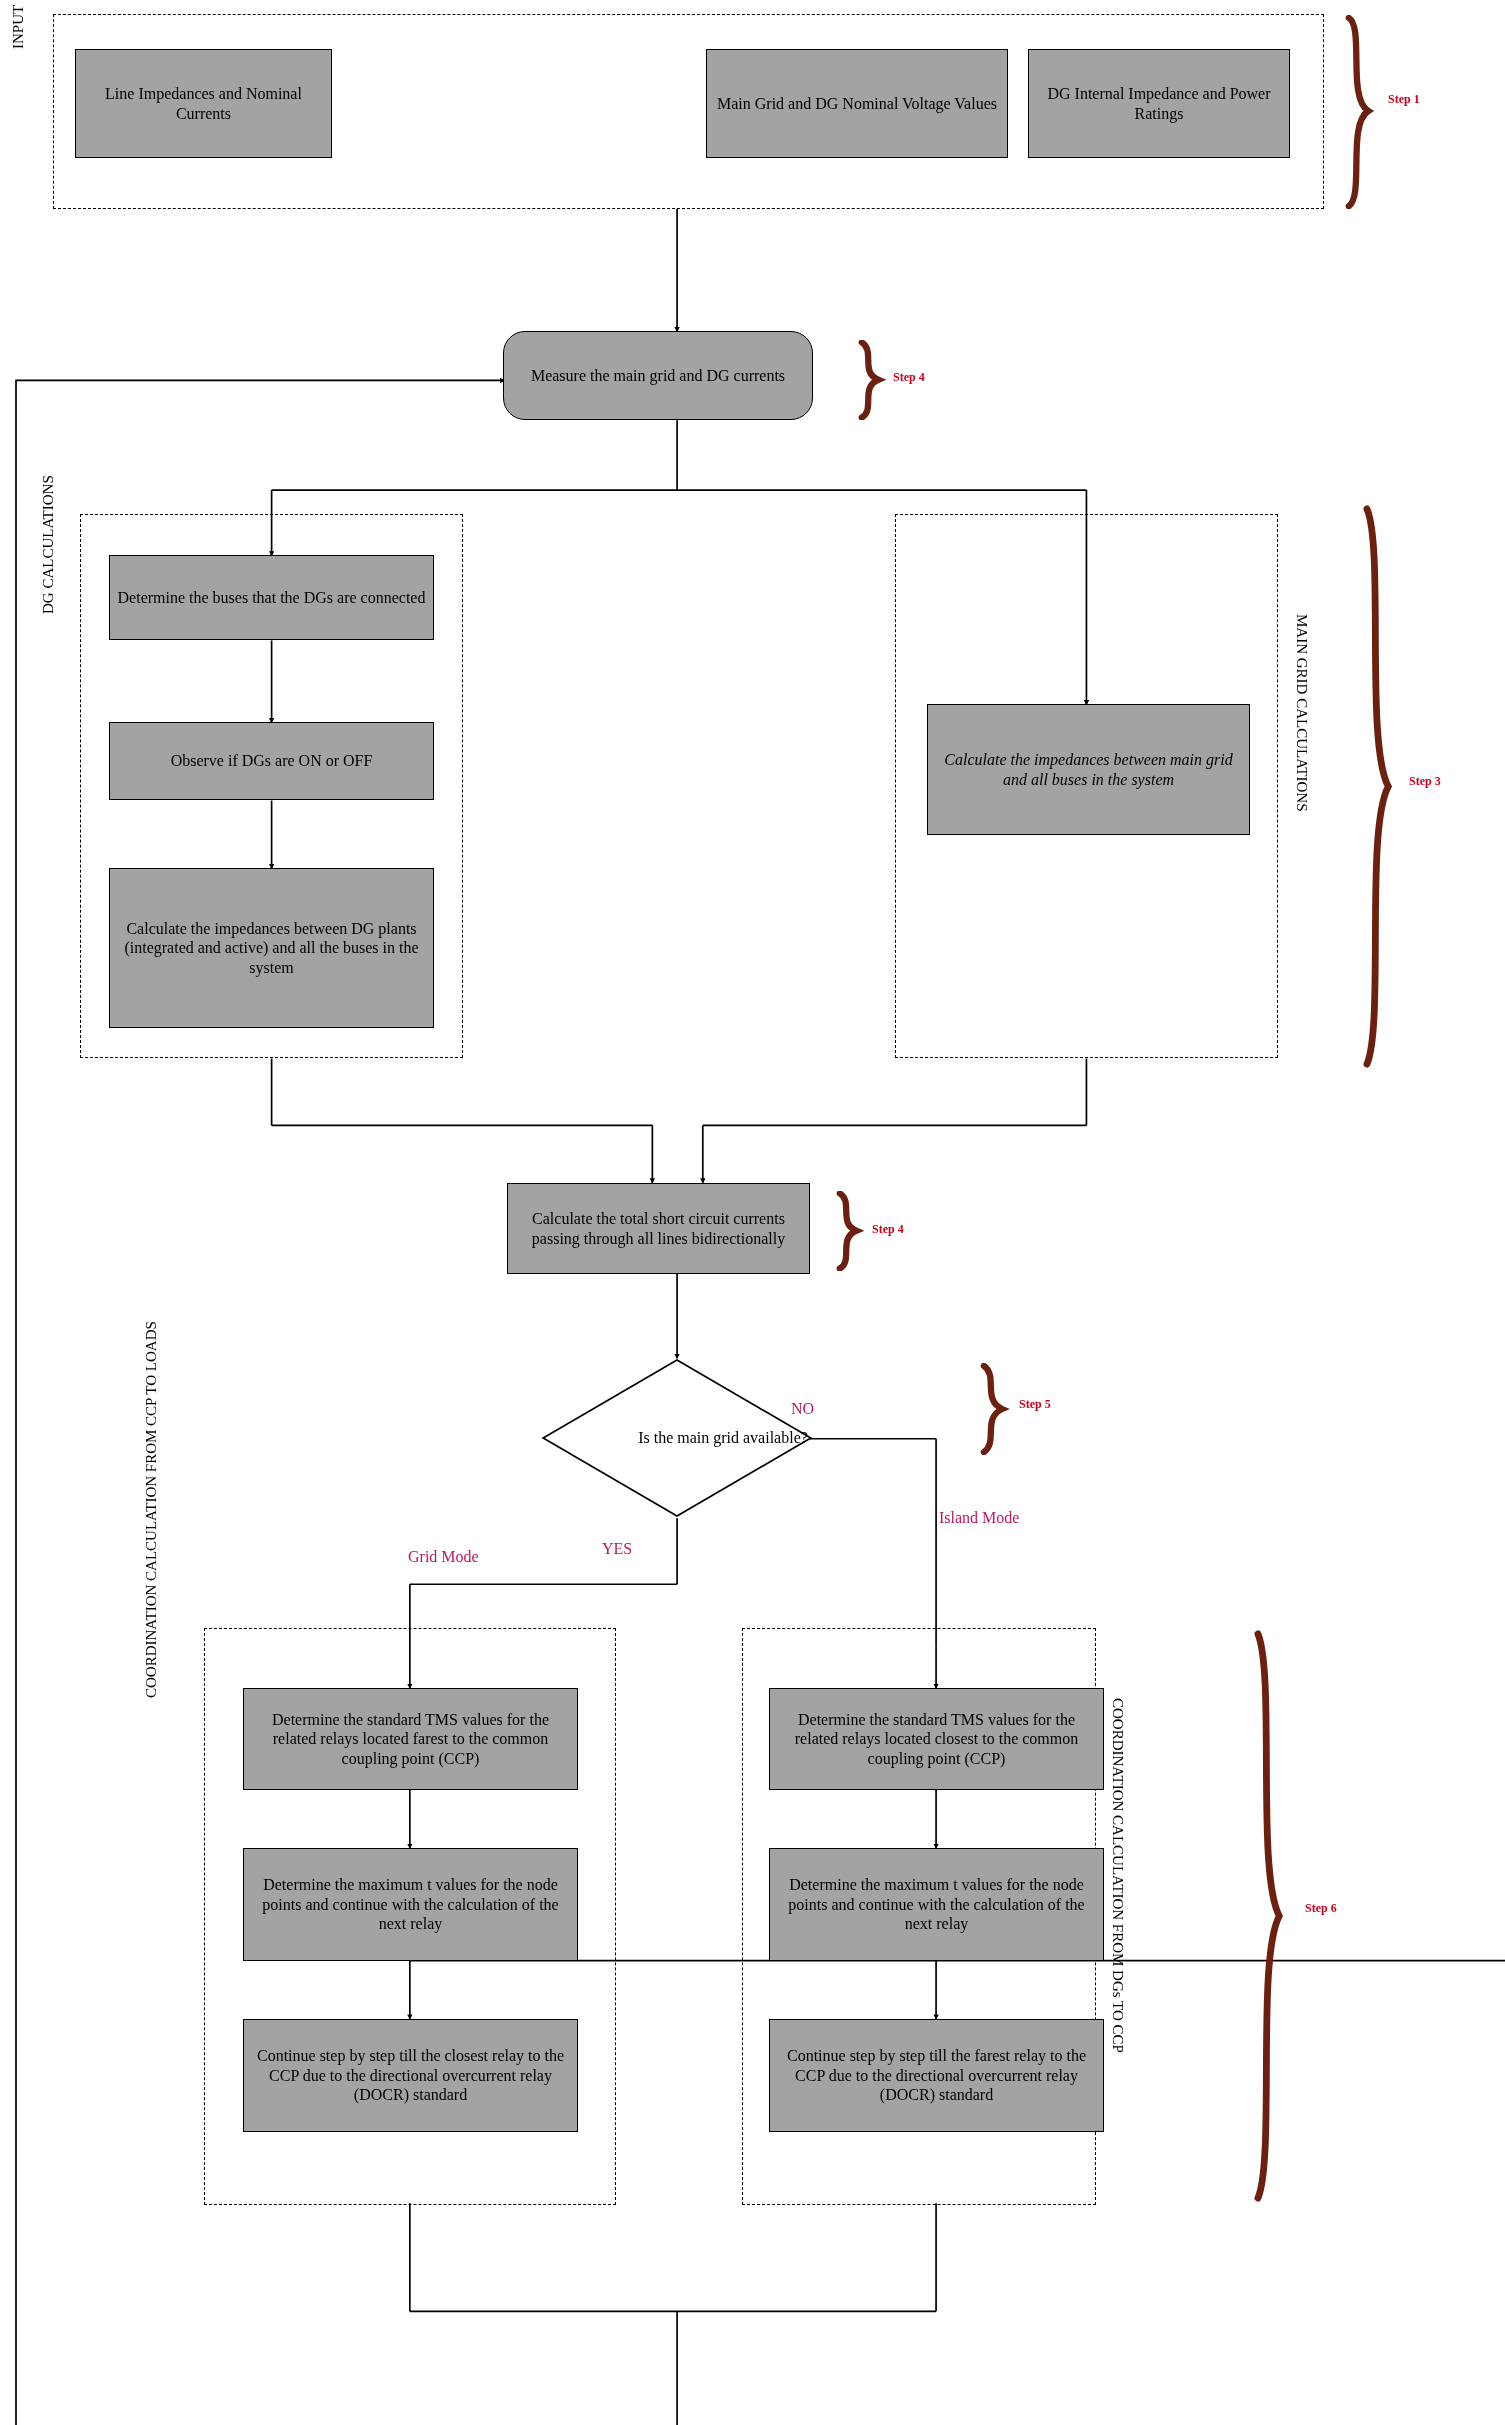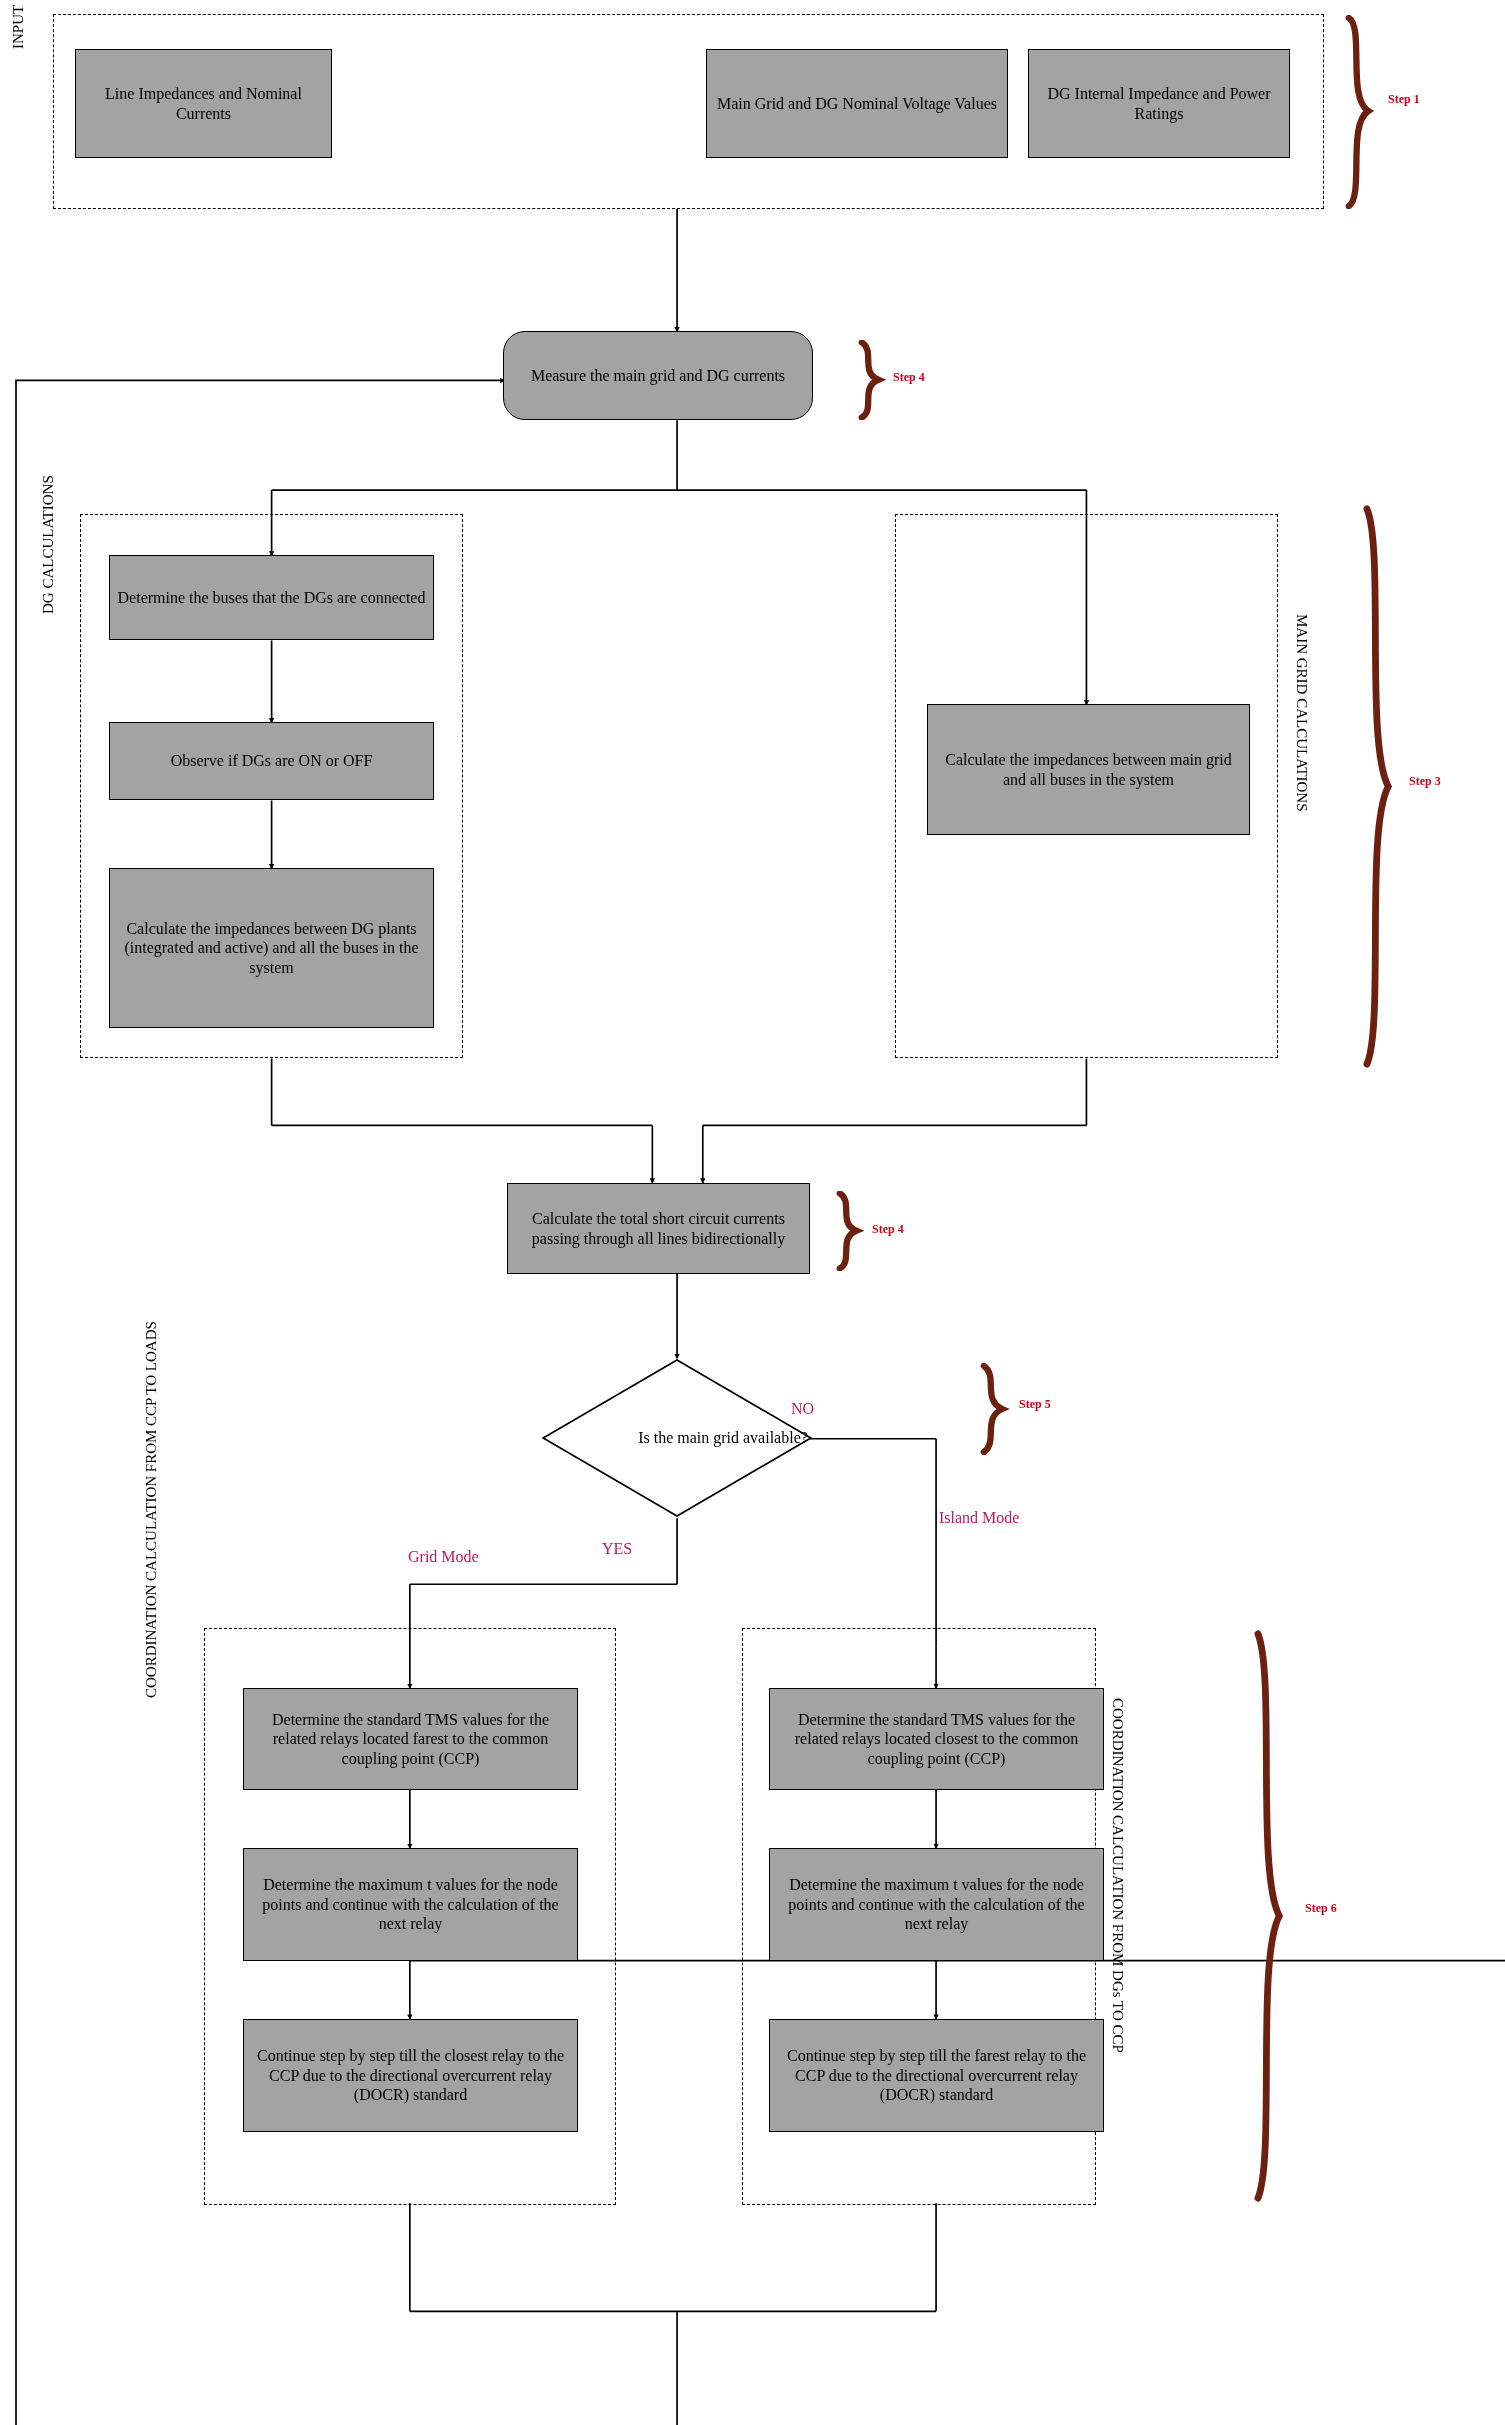--- a/index.html
+++ b/index.html
@@ -118,21 +118,21 @@
   <div class="dashed" style="left:80px;top:514px;width:383px;height:544px;"></div>
   <div class="vlabel up" style="left:57px;top:614px;height:340px;">DG CALCULATIONS</div>
 
   <div class="box" style="left:109px;top:555px;width:325px;height:85px;">Determine the buses that the DGs are connected</div>
   <div class="box" style="left:109px;top:722px;width:325px;height:78px;">Observe if DGs are ON or OFF</div>
   <div class="box" style="left:109px;top:868px;width:325px;height:160px;">Calculate the impedances between DG plants (integrated and active) and all the buses in the system</div>
 
   <div class="dashed" style="left:895px;top:514px;width:383px;height:544px;"></div>
   <div class="vlabel down" style="left:1293px;top:614px;height:340px;">MAIN GRID CALCULATIONS</div>
 
-  <div class="box" style="left:927px;top:704px;width:323px;height:131px;">Calculate the impedances between main grid and all buses in the system</div>
+  <div class="box" style="left:927px;top:704px;width:323px;height:131px;font-style:italic;">Calculate the impedances between main grid and all buses in the system</div>
 
   <svg class="brace" style="left:1356px;top:505px;" width="49" height="563" viewBox="0 0 100 1160">
     <path d="M22,8 C58,90 18,490 66,580 C18,670 58,1070 22,1152" stroke="#6b2010" stroke-width="14" fill="none" stroke-linecap="round"></path>
   </svg>
   <div class="step" style="left:1409px;top:774px;">Step 3</div>
 
   <div class="box" style="left:507px;top:1183px;width:303px;height:91px;">Calculate the total short circuit currents passing through all lines bidirectionally</div>
   <svg class="brace" style="left:832px;top:1191px;" width="35" height="80" viewBox="0 0 72 165">
     <path d="M16,5 C44,22 12,66 50,82 C12,98 44,144 16,160" stroke="#6b2010" stroke-width="13" fill="none" stroke-linecap="round"></path>
   </svg>

